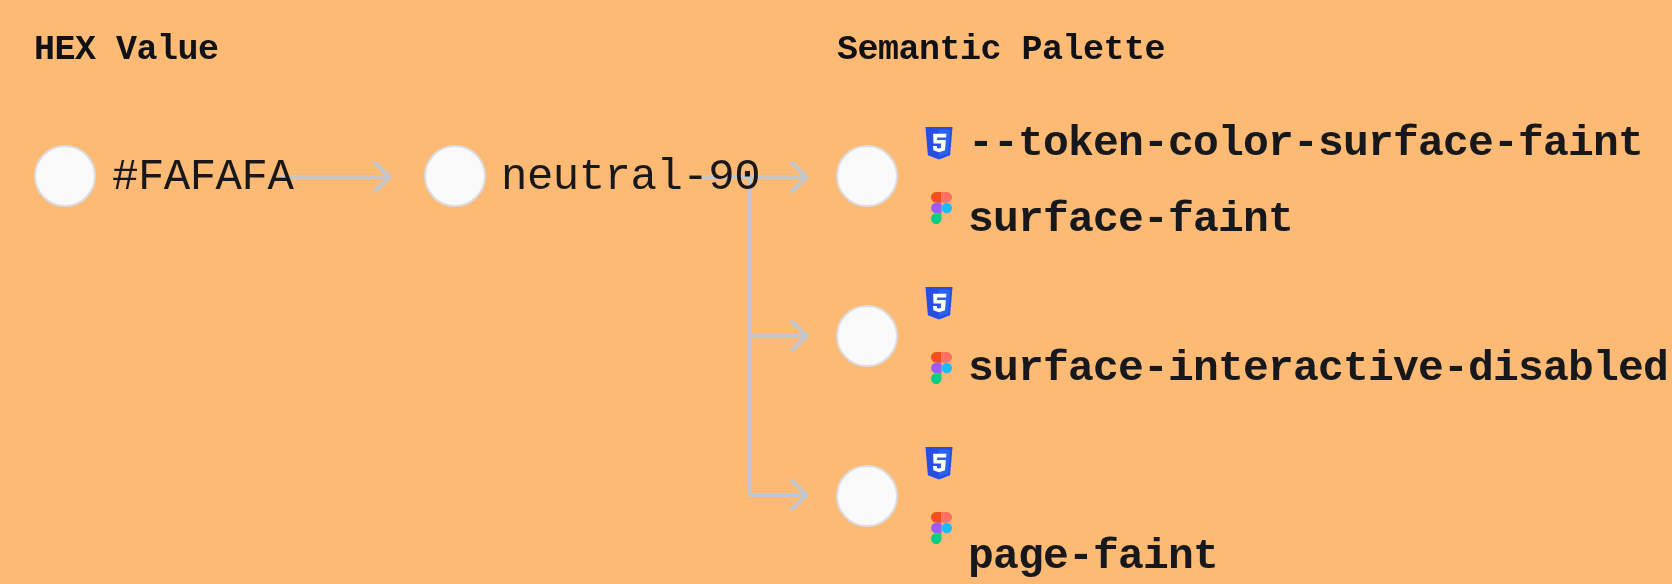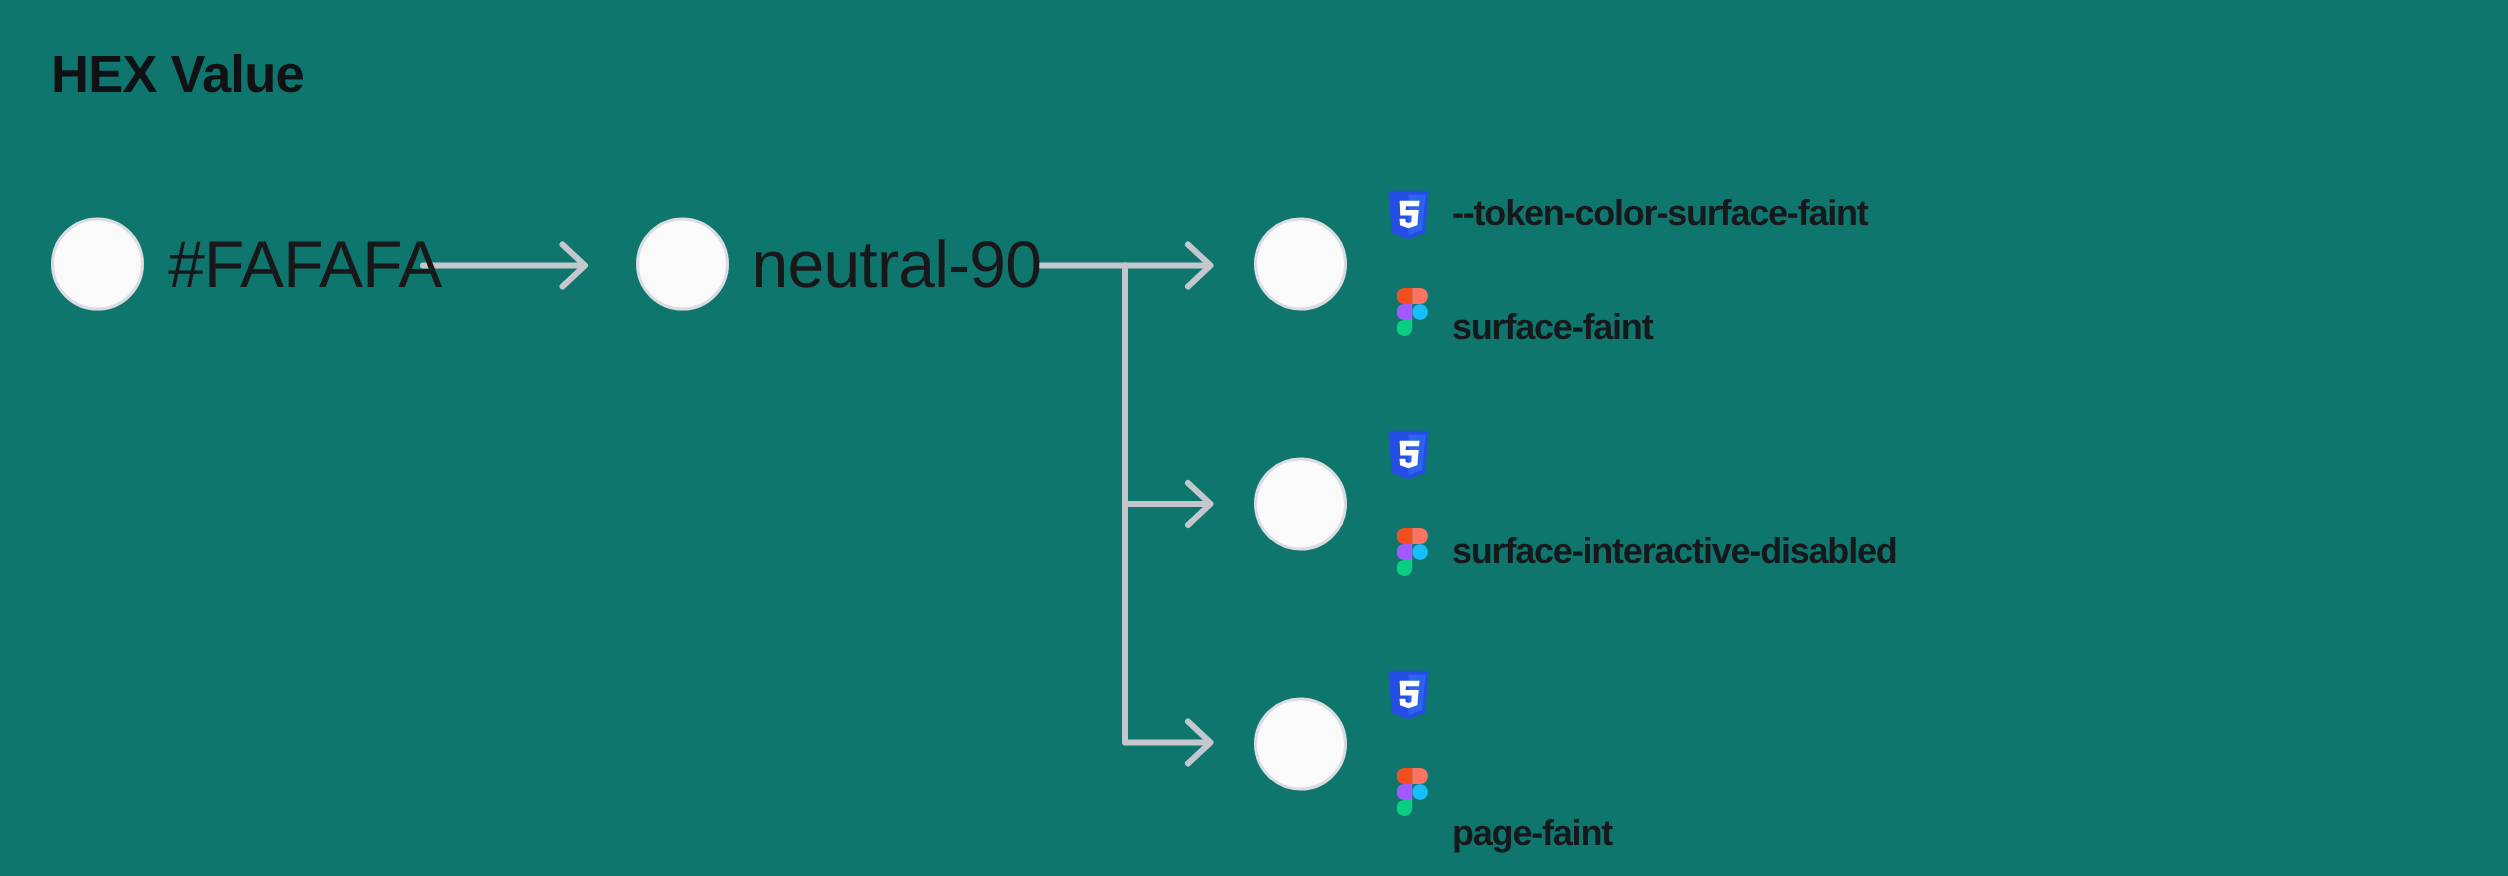--- a/index.html
+++ b/index.html
@@ -1,21 +1,21 @@
 <!DOCTYPE html>
 <html><head>
 <meta charset="utf-8">
 <style>
   html, body { margin: 0; padding: 0; background: #ffffff; }
   .canvas {
     position: relative;
     width: 1672px;
     height: 584px;
-    background: #0f766e;
-    font-family: Liberation Sans, sans-serif;
+    background: #fdba74;
+    font-family: Liberation Mono, monospace;
     overflow: hidden;
   }
   .heading {
     position: absolute;
     top: 30px;
     font-size: 35px;
     font-weight: 700;
     letter-spacing: -0.5px;
     color: #101114;
     white-space: nowrap;
@@ -34,35 +34,36 @@
     transform: translateY(-50%);
     font-size: 44px;
     font-weight: 400;
     letter-spacing: -0.5px;
     color: #18181b;
     white-space: nowrap;
   }
   .token-label {
     position: absolute;
     transform: translateY(-50%);
-    font-size: 24px;
+    font-size: 43px;
     font-weight: 600;
     letter-spacing: -0.8px;
     color: #17181b;
     white-space: nowrap;
   }
   .icon-box { position: absolute; line-height: 0; }
   svg.connectors { position: absolute; left: 0; top: 0; }
 </style>
 </head>
 <body>
 
 <div class="canvas">
 
   <div class="heading" style="left:34px">HEX Value</div>
+  <div class="heading" style="left:837px">Semantic Palette</div>
 
   <svg class="connectors" width="1672" height="584" viewBox="0 0 1672 584">
     <g fill="none" stroke-width="4" stroke-linecap="round" stroke-linejoin="round" stroke="#C4C7CD">
 
       <path d="M282 177 H388"></path>
       <path d="M375 163 L390 177 L375 191"></path>
 
       <path d="M694 177 H805"></path>
       <path d="M792 163 L807 177 L792 191"></path>
 

